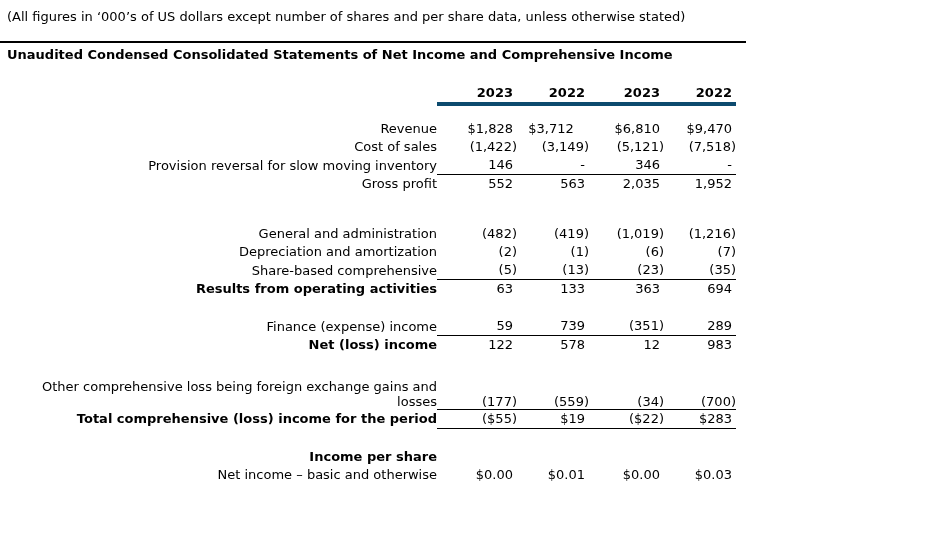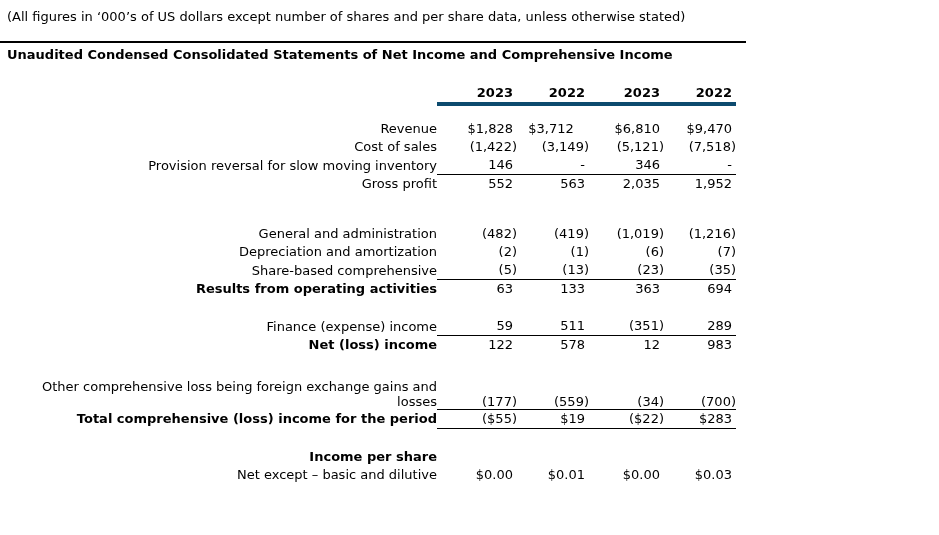--- a/index.html
+++ b/index.html
@@ -132,21 +132,21 @@
     <td class="num" style="padding-right: 4px;">694</td>
   </tr>
 
   <tr class="sp19">
         <td colspan="5"></td>
       </tr>
 
   <tr class="row rule">
     <td class="lbl">Finance (expense) income</td>
     <td class="num b" style="padding-right: 4px;">59</td>
-    <td class="num" style="padding-right: 4px;">511</td>
+    <td class="num" style="padding-right: 4px;">739</td>
     <td class="num b">(351)</td>
     <td class="num" style="padding-right: 4px;">289</td>
   </tr>
 
   <tr class="row">
     <td class="lbl lbl-b">Net (loss) income</td>
     <td class="num b" style="padding-right: 4px;">122</td>
     <td class="num" style="padding-right: 4px;">578</td>
     <td class="num b" style="padding-right: 4px; margin-top: 48px;">12</td>
     <td class="num" style="padding-right: 4px;">983</td>
@@ -178,20 +178,20 @@
 
   <tr class="row">
     <td class="lbl lbl-b">Income per share</td>
     <td class="num"></td>
     <td class="num"></td>
     <td class="num"></td>
     <td class="num"></td>
   </tr>
 
   <tr class="row">
-    <td class="lbl">Net except – basic and dilutive</td>
+    <td class="lbl">Net income – basic and otherwise</td>
     <td class="num b" style="padding-right: 4px;">$0.00</td>
     <td class="num b" style="padding-right: 4px;">$0.01</td>
     <td class="num b" style="padding-right: 4px;">$0.00</td>
     <td class="num b" style="padding-right: 4px;">$0.03</td>
   </tr>
 </tbody>
   </table>
 
 </body></html>

